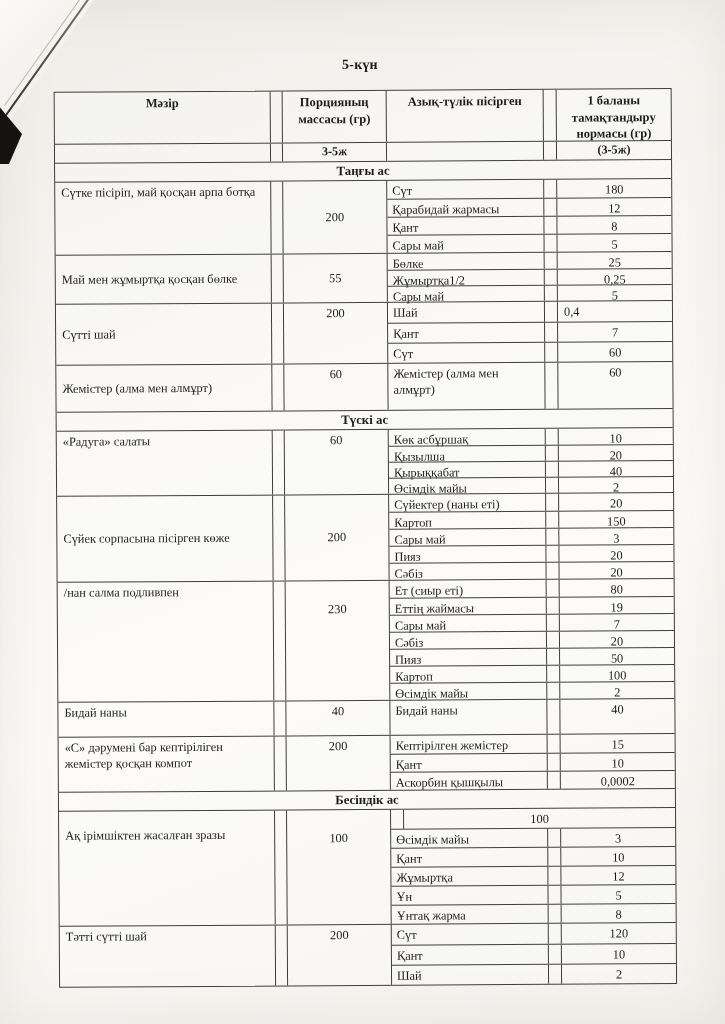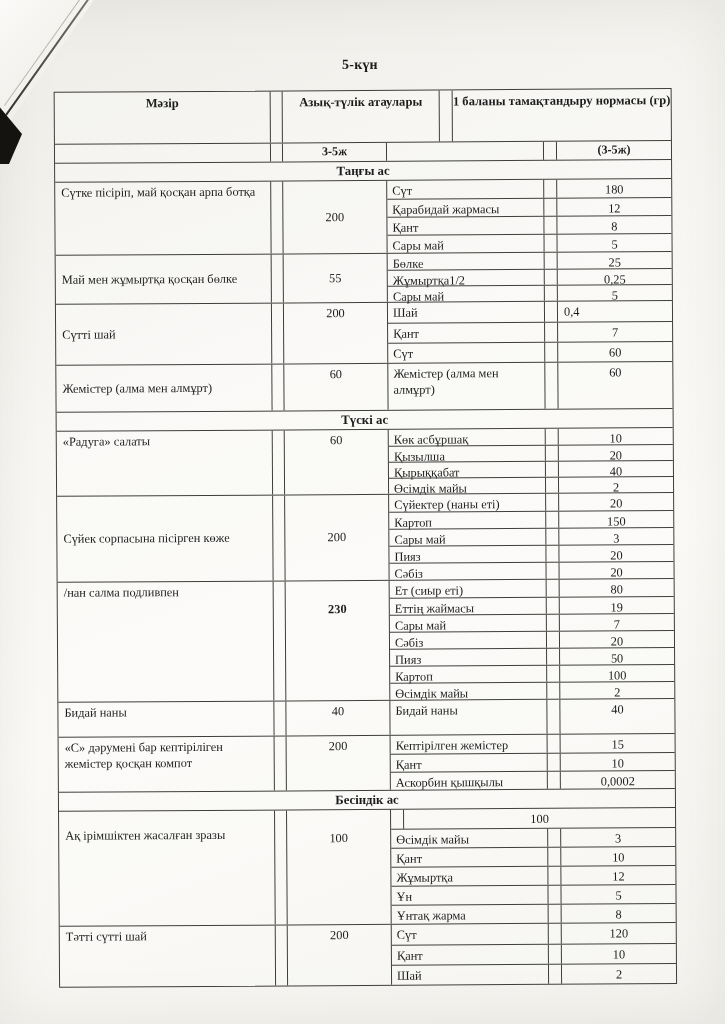--- a/index.html
+++ b/index.html
@@ -93,21 +93,22 @@
   <div class="corner-line"></div>
   <div class="corner-wedge"></div>
 
   <div class="tilt">
     <div class="doc-title">5-күн</div>
 
     <div class="menu-table">
       <div class="hrow h1">
         <div class="cell w-menu hcell">Мәзір</div>
         <div class="cell w-t1"></div>
-        <div class="cell w-pn hcell">Азық-түлік атаулары</div>
+        <div class="cell w-mass hcell">Порцияның массасы (гр)</div>
+        <div class="cell w-pn hcell">Азық-түлік пісірген</div>
         <div class="cell w-t2"></div>
         <div class="cell w-val hcell">1 баланы тамақтандыру нормасы  (гр)</div>
       </div>
       <div class="hrow h2">
         <div class="cell w-menu"></div>
         <div class="cell w-t1"></div>
         <div class="cell w-mass subcell">3-5ж</div>
         <div class="cell w-pn"></div>
         <div class="cell w-t2"></div>
         <div class="cell w-val subcell">(3-5ж)</div>
@@ -253,21 +254,21 @@
               <div class="prow" style="height: 17px;">
                 <div class="p-name">Сәбіз</div>
                 <div class="p-thin"></div>
                 <div class="p-val">20</div>
               </div>
             </div>
           </div>
           <div class="dish">
             <div class="cell c-menu">/нан салма  подливпен</div>
             <div class="cell c-thin"></div>
-            <div class="cell c-mass" style="padding-top: 20px; font-weight: bold;">230</div>
+            <div class="cell c-mass" style="padding-top: 20px;">230</div>
             <div class="c-rows">
               <div class="prow" style="height: 17px;">
                 <div class="p-name">Ет  (сиыр еті)</div>
                 <div class="p-thin"></div>
                 <div class="p-val">80</div>
               </div>
               <div class="prow" style="height: 17px;">
                 <div class="p-name">Еттің жаймасы</div>
                 <div class="p-thin"></div>
                 <div class="p-val">19</div>

